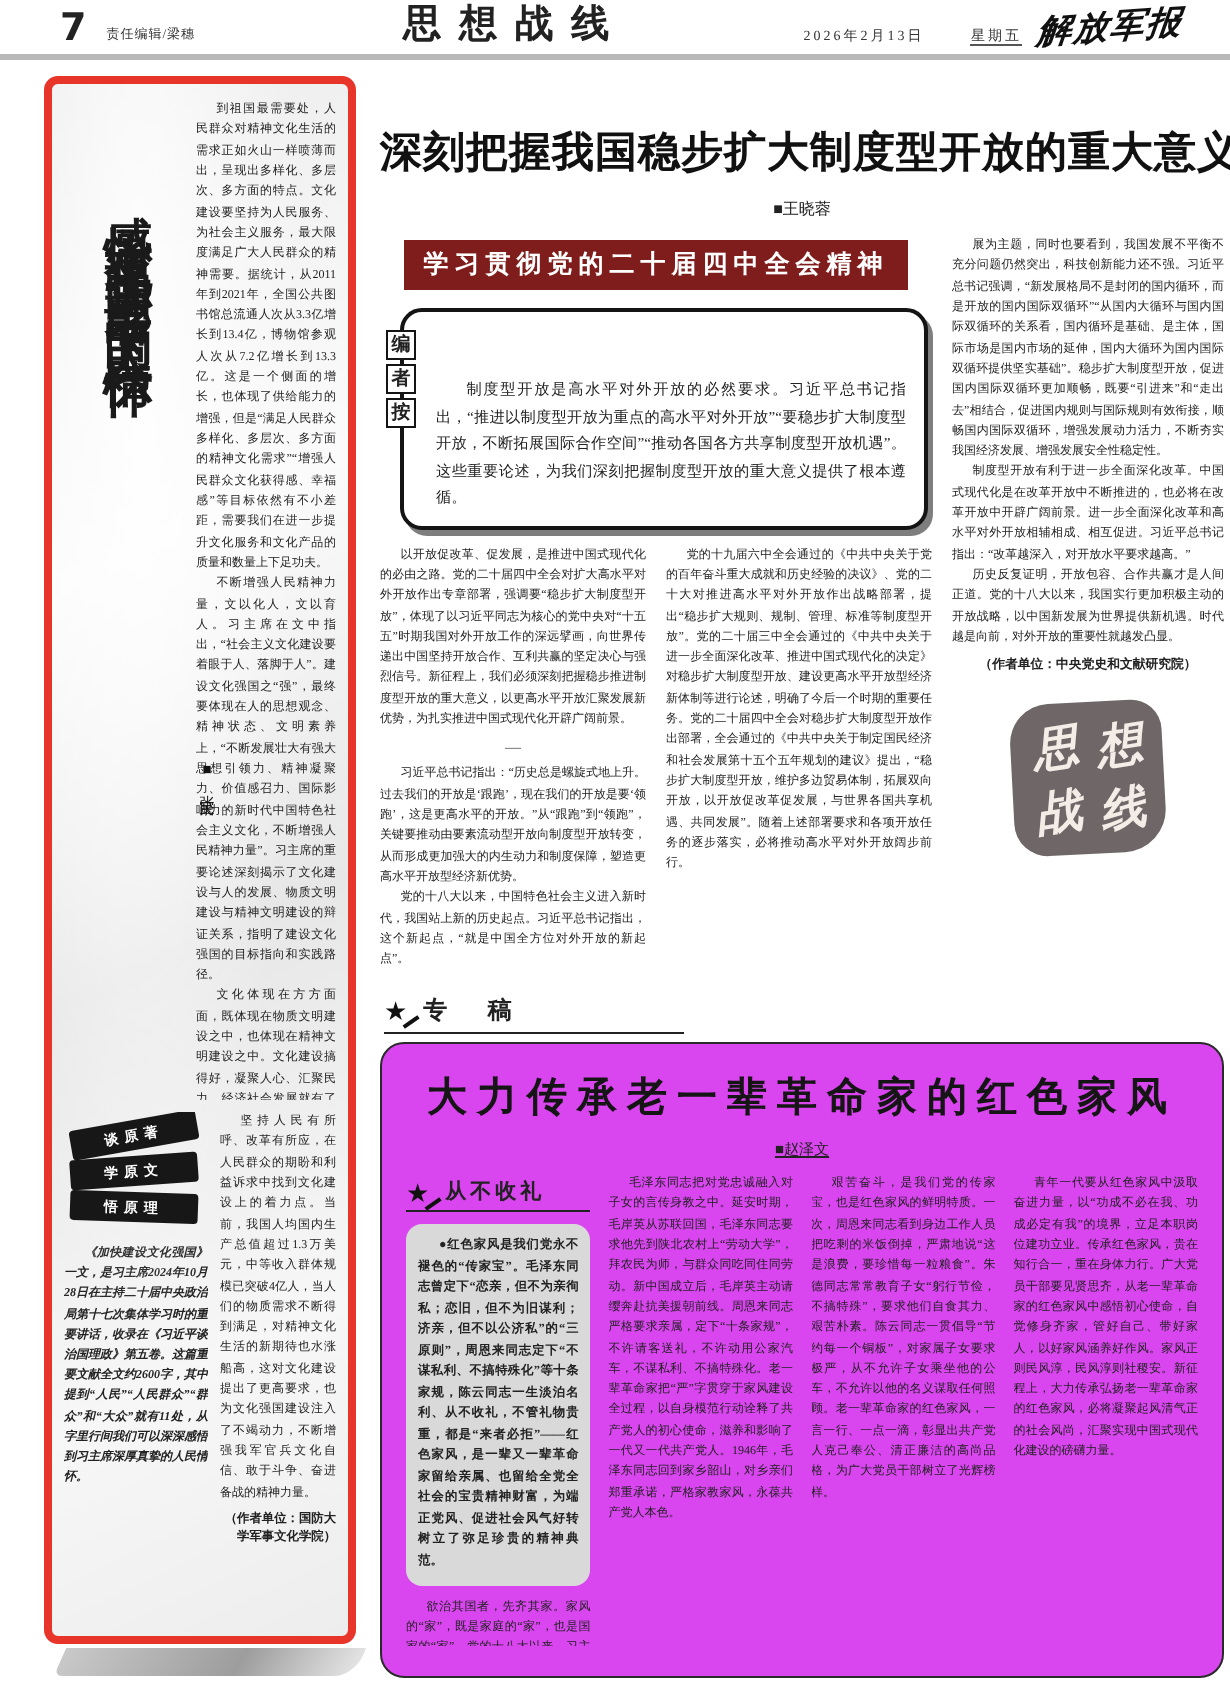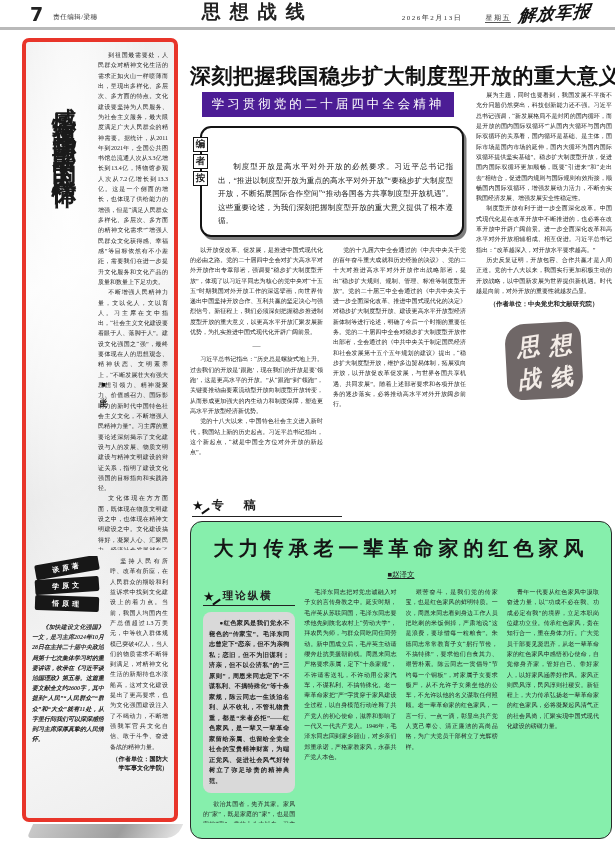--- a/index.html
+++ b/index.html
@@ -56,22 +56,22 @@
     text-align:justify; text-indent:1.7em; }
   .lc-attr { font-size:6.2px; font-weight:bold; text-align:right; margin-top:3px; }
 
   
   .main-art { position:absolute; left:190px; top:50px; width:422px; }
   .main-title { font-family:"DejaVu Sans",sans-serif; font-weight:bold; font-size:21px;
     text-align:center; letter-spacing:.5px; margin-top:12px; color:#111; white-space:nowrap; }
   .main-author { text-align:center; font-size:8px; margin:9px 0 8px 0; color:#222; }
   .main-cols { display:flex; gap:10px; }
   .mc-left { width:276px; }
-  .banner { margin:2px 12px 0 12px; background:#4c1d95; color:#fff;
-    font-family:"DejaVu Sans",sans-serif; font-weight:normal; font-size:12.5px;
+  .banner { margin:2px 12px 0 12px; background:#7f1d1d; color:#fff;
+    font-family:"DejaVu Sans",sans-serif; font-weight:bold; font-size:12.5px;
     letter-spacing:3px; text-align:center; padding:4px 0; }
   .note-box { position:relative; margin:9px 2px 0 10px; border:2px solid #141414;
     border-radius:11px; box-shadow:2.5px 3px 0 rgba(20,20,20,.55);
     padding:7px 9px 7px 16px; background:#fff; }
   .note-label { position:absolute; left:-9px; top:9px; display:flex; flex-direction:column; gap:2px; }
   .note-label .ch { width:15px; height:15px; border:1.5px solid #141414; background:#fff;
     font-size:9.5px; font-weight:bold; display:flex; align-items:center; justify-content:center; }
   .note-text { font-size:7.6px; font-weight:normal; line-height:1.78; text-align:justify; text-indent:2em;margin-top:25px; }
   .mc-two { display:flex; gap:10px; margin-top:8px; height:262px; overflow:hidden; }
   .mc-col { flex:1; overflow:hidden; }
@@ -90,21 +90,21 @@
     padding-bottom:2px; }
   .star-ico { position:relative; font-size:13px; line-height:1; color:#111; }
   .star-ico::after { content:""; position:absolute; right:-6px; bottom:0; width:9px; height:1.8px;
     background:#111; transform:rotate(-35deg); }
   .sec-hdr .lbl { font-family:"DejaVu Sans",sans-serif; font-weight:bold; font-size:12px;
     letter-spacing:8px; }
   .zhuangao { position:absolute; left:192px; top:497px; width:150px; }
 
   
   .bottom-box { position:absolute; left:190px; top:521px; width:422px; height:318px;
-    border:1.5px solid #2a2a2a; border-radius:12px; padding:8px 12px 8px 12px; background:#86efac; }
+    border:1.5px solid #2a2a2a; border-radius:12px; padding:8px 12px 8px 12px; background:#d946ef; }
   .bt-title { font-family:"DejaVu Serif",serif; font-weight:bold; font-size:20px;
     letter-spacing:5px; text-align:center; margin-top:5px; color:#151515; white-space:nowrap; }
   .bt-author { text-align:center; font-size:7.5px; margin:8px 0 7px 0;text-decoration:underline; }
   .bt-cols { display:flex; gap:9px; height:236px; overflow:hidden; }
   .bt-col { flex:1; overflow:hidden; }
   .bt-col .sec-hdr { margin:2px 0 6px 0; }
   .bt-col .sec-hdr .lbl { font-size:10.5px; letter-spacing:2px; }
   .pullquote { background:#d9d9d9; border-radius:8px; padding:6px 6px; margin-bottom:6px; }
   .pullquote p { font-size:6.2px; font-weight:bold; line-height:1.7; text-align:justify; }
 </style>
@@ -159,20 +159,21 @@
             <p>坚持人民有所呼、改革有所应，在人民群众的期盼和利益诉求中找到文化建设上的着力点。当前，我国人均国内生产总值超过1.3万美元，中等收入群体规模已突破4亿人，当人们的物质需求不断得到满足，对精神文化生活的新期待也水涨船高，这对文化建设提出了更高要求，也为文化强国建设注入了不竭动力，不断增强我军官兵文化自信、敢于斗争、奋进备战的精神力量。</p>
           </div>
         <div class="lc-attr">（作者单位：国防大学军事文化学院）</div>
       </div>
     </div>
   </div>
   <div class="curl"></div>
 
   <div class="main-art">
     <div class="main-title">深刻把握我国稳步扩大制度型开放的重大意义</div>
+    <div class="main-author">■王晓蓉</div>
     <div class="main-cols">
       <div class="mc-left">
         <div class="banner">学习贯彻党的二十届四中全会精神</div>
         <div class="note-box">
           <div class="note-label">
             <span class="ch">编</span>
             <span class="ch">者</span>
             <span class="ch">按</span>
           </div>
           <div class="note-text">制度型开放是高水平对外开放的必然要求。习近平总书记指出，“推进以制度型开放为重点的高水平对外开放”“要稳步扩大制度型开放，不断拓展国际合作空间”“推动各国各方共享制度型开放机遇”。这些重要论述，为我们深刻把握制度型开放的重大意义提供了根本遵循。</div>
@@ -219,21 +220,21 @@
     </div>
   </div>
 
   <div class="bottom-box">
     <div class="bt-title">大力传承老一辈革命家的红色家风</div>
     <div class="bt-author">■赵泽文</div>
     <div class="bt-cols">
       <div class="bt-col tiny">
         <div class="sec-hdr">
           <span class="star-ico">★</span>
-          <span class="lbl">理论纵横</span>
+          <span class="lbl">从不收礼</span>
         </div>
         <div class="pullquote">
           <p>●红色家风是我们党永不褪色的“传家宝”。毛泽东同志曾定下“恋亲，但不为亲徇私；恋旧，但不为旧谋利；济亲，但不以公济私”的“三原则”，周恩来同志定下“不谋私利、不搞特殊化”等十条家规，陈云同志一生淡泊名利、从不收礼，不管礼物贵重，都是“来者必拒”——红色家风，是一辈又一辈革命家留给亲属、也留给全党全社会的宝贵精神财富，为端正党风、促进社会风气好转树立了弥足珍贵的精神典范。</p>
         </div>
         <div>
             <p>欲治其国者，先齐其家。家风的“家”，既是家庭的“家”，也是国家的“家”。党的十八大以来，习主席多次发表关于家风建设的重要论述，指出“领导干部的家风，不是个人小事、家庭私事，而是领导干部作风的重要体现”，要求“把家风建设摆在重要位置，廉洁修身、廉洁齐家”。新征程上，我们要带头学习和弘扬老一辈革命家的红色家风，自觉加强新时代共产党人的家风建设，以纯正家风涵养清正党风，营造风清气正的政治生态。</p>
           </div>
       </div>
       <div class="bt-col tiny">
         <div>

